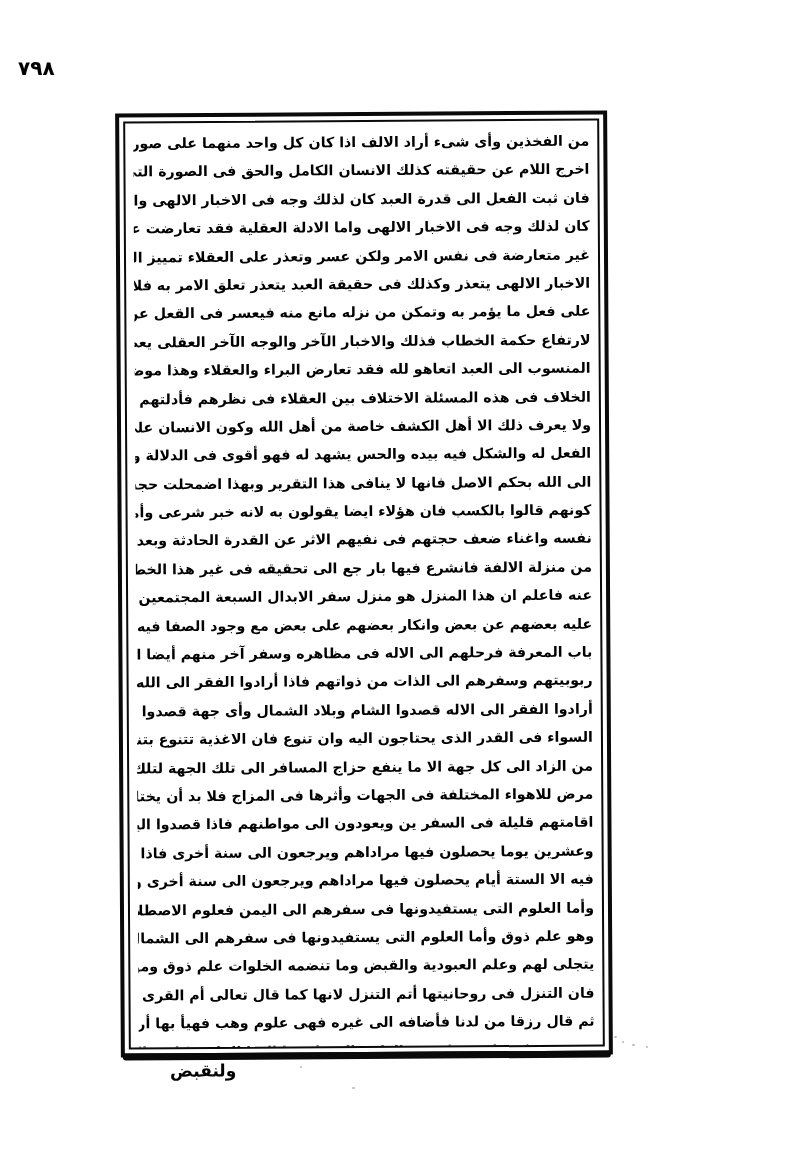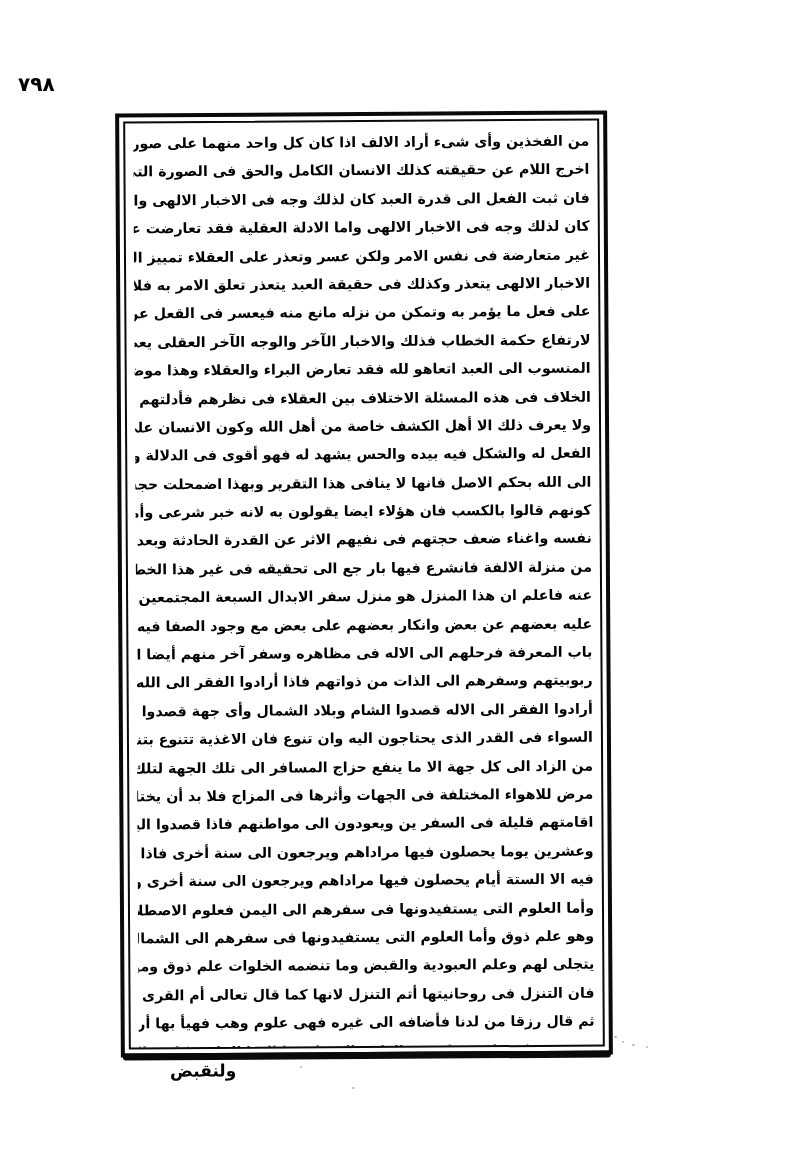--- a/index.html
+++ b/index.html
@@ -20,21 +20,21 @@
   
   #page-surface {
     position: absolute;
     inset: 0;
     background: #ffffff;
   }
 
   
   #folio-number {
     position: absolute;
-    top: 72px;
+    top: 56px;
     left: 0;
     width: 600px;
     text-align: left;
     padding-left: 0;
     font-family: "DejaVu Sans", sans-serif;
     font-size: 20px;
     font-weight: bold;
     letter-spacing: 1px;
     color: #000000;
     direction: rtl;

